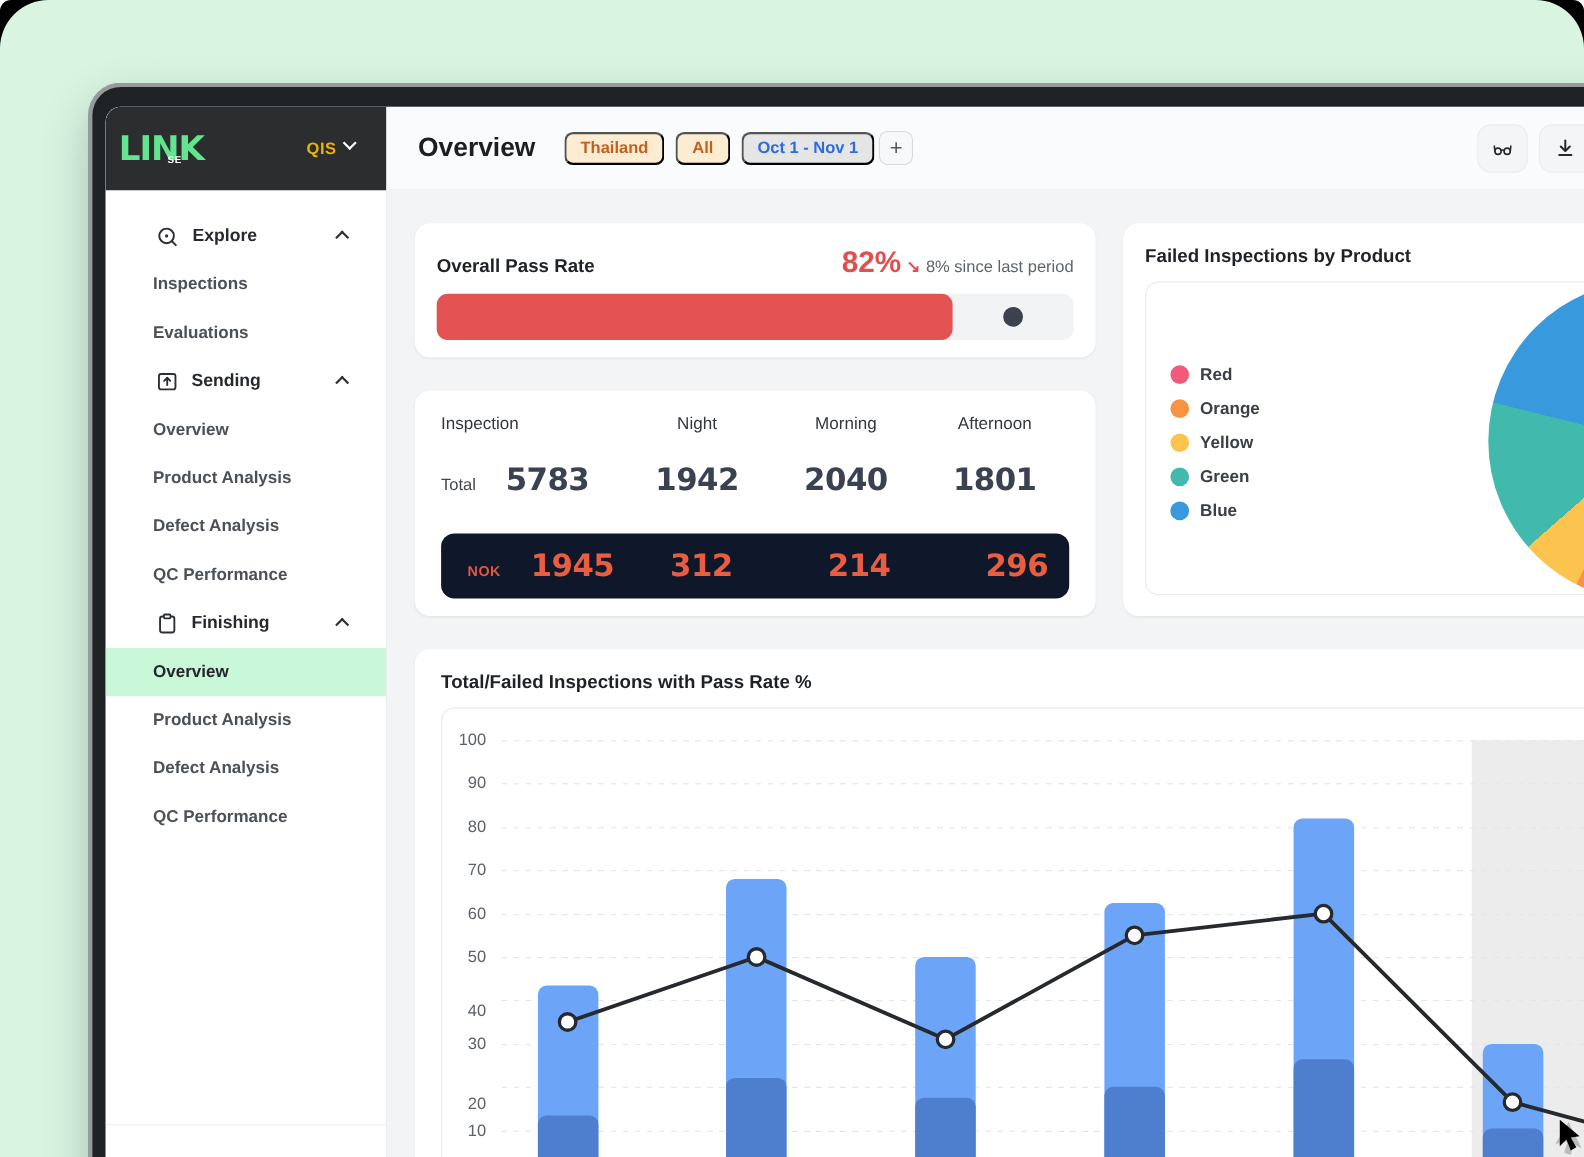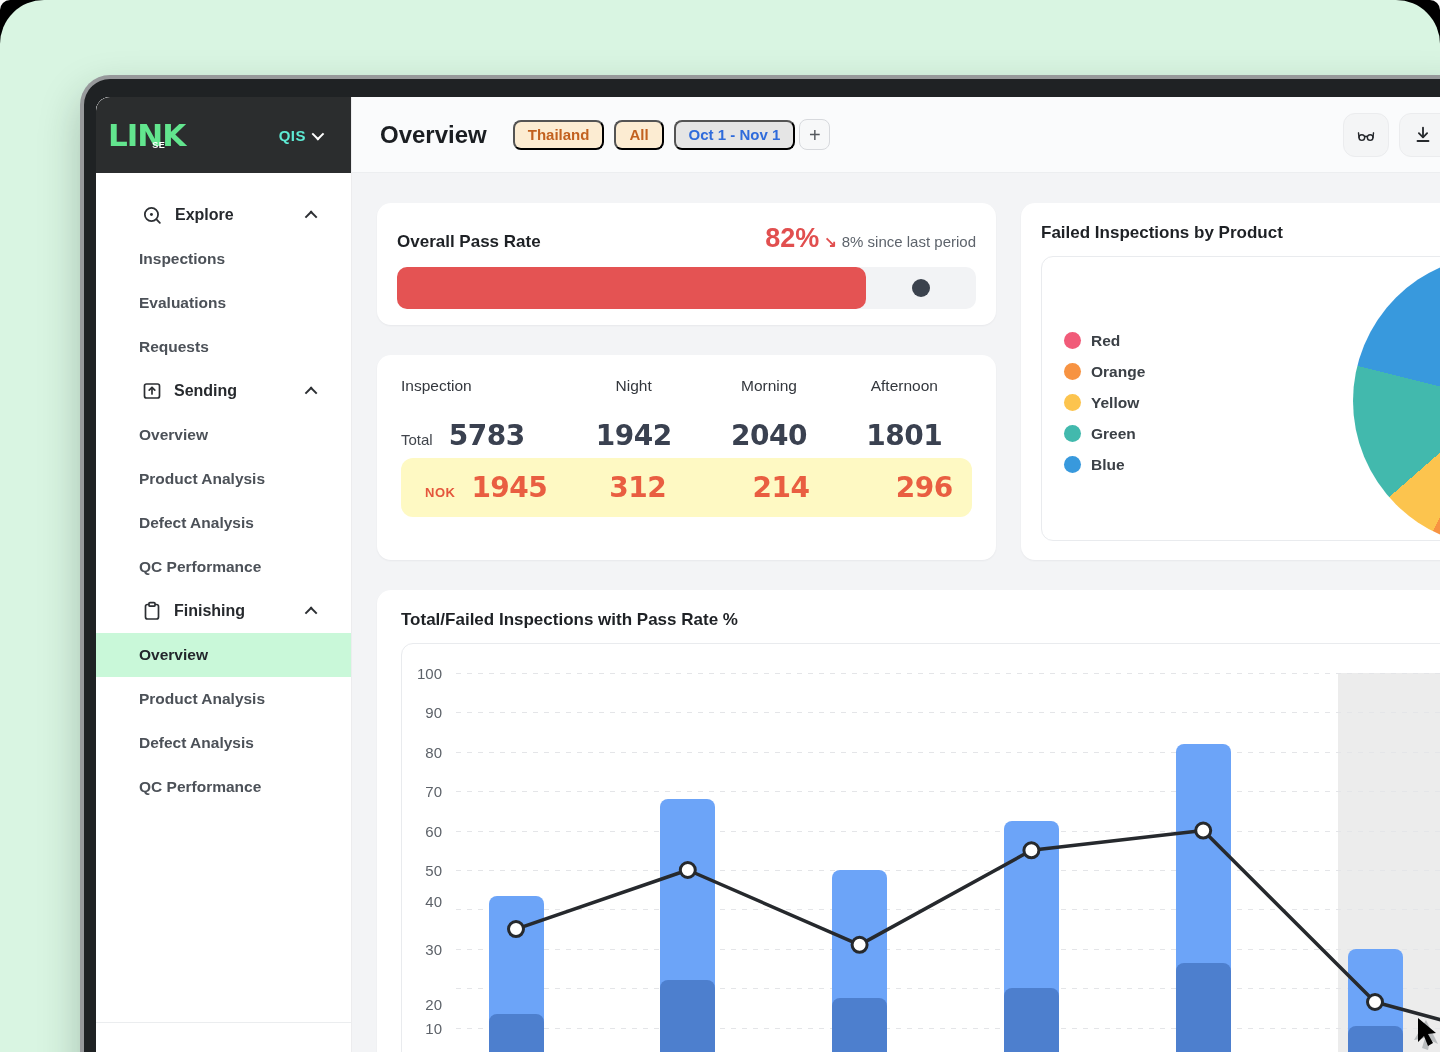--- a/index.html
+++ b/index.html
@@ -46,21 +46,21 @@
   }
   .logo { position:relative; display:inline-block; line-height:1; }
   .logo-text {
     font-size:31px; font-weight:900; letter-spacing:-1px; color:#62e58e;
     font-family:"DejaVu Sans", sans-serif;
   }
   .logo-sub {
     position:absolute; right:20px; bottom:1px; font-size:9px; font-weight:700;
     color:#ffffff; letter-spacing:.5px;
   }
-  .org-switch { display:flex; align-items:center; gap:6px; color:#5eead4; cursor:pointer; }
+  .org-switch { display:flex; align-items:flex-start; gap:6px; color:#eab308; cursor:pointer; }
   .org-switch .org-label { font-size:15px; font-weight:700; letter-spacing:.5px; }
   .nav { padding-top:20px; }
   .nav-row {
     height:44px; display:flex; align-items:center; position:relative;
     font-size:16px; color:#43474e; cursor:pointer;
   }
   .nav-row.section { color:#26292d; font-weight:700; padding-left:14px; gap:12px;margin-left:32px; }
   .nav-row.sub { padding-left:43px; font-weight:700; font-size:15.5px; color:#4c5158; }
   .nav-row.active { background:#c9f8d9; color:#23272c; }
   .nav-chevron { position:absolute; right:34px; top:50%; transform:translateY(-50%); }
@@ -111,24 +111,24 @@
   .trend-text { font-size:15px; color:#5e646c; }
   .progress-track { position:relative; margin-top:13px; height:42px; background:#f2f3f5; border-radius:10px; }
   .progress-fill { position:absolute; left:0; top:0; bottom:0; width:81%; background:#e45353; border-radius:10px; }
   .progress-dot { position:absolute; top:50%; transform:translateY(-50%); left:calc(90.5% - 9px); width:18px; height:18px; border-radius:50%; background:#3b424d; cursor:pointer; }
   
   #tableCard { left:25px; top:182px; width:619px; height:205px; padding:22px 24px; }
   .insp-grid { display:grid; grid-template-columns:165px 1fr 1fr 1fr; align-items:center; }
   .insp-head { font-size:15.5px; color:#33373d; }
   .insp-head.c, .insp-num.c { text-align:center; }
   .total-row { margin-top:24px; }
-  .cell-pair { display:flex; align-items:baseline; gap:16px; }
+  .cell-pair { display:flex; align-items:baseline; gap:27px; }
   .row-label { font-size:15px; color:#41454c; }
   .insp-num { font-size:28px; font-weight:700; color:#3a4150; font-family:"DejaVu Sans", sans-serif; letter-spacing:-.5px; }
-  .nok-row { margin-top:6px; background:#fef9c3; border-radius:12px; padding:13px 0 13px 0; }
+  .nok-row { margin-top:33px; background:#0f172a; border-radius:12px; padding:13px 0 13px 0; }
   .nok-row .insp-grid { grid-template-columns:141px 1fr 1fr 1fr; padding-left:24px; margin:0 -24px 0 0; }
   .nok-label { font-size:13px; font-weight:700; color:#e4573d; letter-spacing:.5px; }
   .nok-num { color:#e95e41; }
   
   #pieCard { left:669px; top:30px; width:620px; height:357px; padding:20px; }
   .pie-panel { position:relative; margin-top:13px; height:285px; border:1px solid #e9ebee; border-radius:12px; overflow:hidden; background:#fff; }
   .legend { position:absolute; left:22px; top:68px; }
   .legend-item { display:flex; align-items:center; gap:10px; height:31px; }
   .legend-dot { width:17px; height:17px; border-radius:50%; }
   .legend-label { font-size:15.5px; color:#3b4046;font-weight:bold; }
@@ -173,21 +173,20 @@
                 <circle cx="9" cy="9" r="6.3"></circle>
                 <circle cx="9" cy="9" r="1.4" fill="#2c2f33" stroke="none"></circle>
                 <path d="M13.8 13.8 L17 17"></path>
               </svg>
             </span>
             <span>Explore</span>
             <span class="nav-chevron"><span class="chev up"></span></span>
           </div>
           <div class="nav-row sub">Inspections</div>
           <div class="nav-row sub">Evaluations</div>
-          <div class="nav-row sub">Requests</div>
           <div class="nav-row section">
             <span style="display: flex;">
               <svg width="20" height="20" viewBox="0 0 20 20" fill="none" stroke="#2c2f33" stroke-width="1.7" stroke-linecap="round" stroke-linejoin="round">
                 <rect x="2.5" y="3" width="15" height="14" rx="2"></rect>
                 <path d="M10 13 L10 6.6"></path>
                 <path d="M7.2 9.2 L10 6.4 L12.8 9.2"></path>
               </svg>
             </span>
             <span>Sending</span>
             <span class="nav-chevron"><span class="chev up"></span></span>
@@ -323,21 +322,21 @@
           <div class="card-title">Total/Failed Inspections with Pass Rate %</div>
           <div class="chart-panel" id="chartPanel">
               <div class="hl-band"></div>
               <div class="grid-line" style="top: 383.6px;"></div>
               <div class="ytick" style="top: 383.6px;">10</div>
               <div class="grid-line" style="top: 344.2px;"></div>
               <div class="ytick" style="top: 360px;">20</div>
               <div class="grid-line" style="top: 304.8px;"></div>
               <div class="ytick" style="top: 304.8px;">30</div>
               <div class="grid-line" style="top: 265.4px;"></div>
-              <div class="ytick" style="top: 257px;">40</div>
+              <div class="ytick" style="top: 275px;">40</div>
               <div class="grid-line" style="top: 226px;"></div>
               <div class="ytick" style="top: 226px;">50</div>
               <div class="grid-line" style="top: 186.6px;"></div>
               <div class="ytick" style="top: 186.6px;">60</div>
               <div class="grid-line" style="top: 147.2px;"></div>
               <div class="ytick" style="top: 147.2px;">70</div>
               <div class="grid-line" style="top: 107.8px;"></div>
               <div class="ytick" style="top: 107.8px;">80</div>
               <div class="grid-line" style="top: 68.4px;"></div>
               <div class="ytick" style="top: 68.4px;">90</div>

